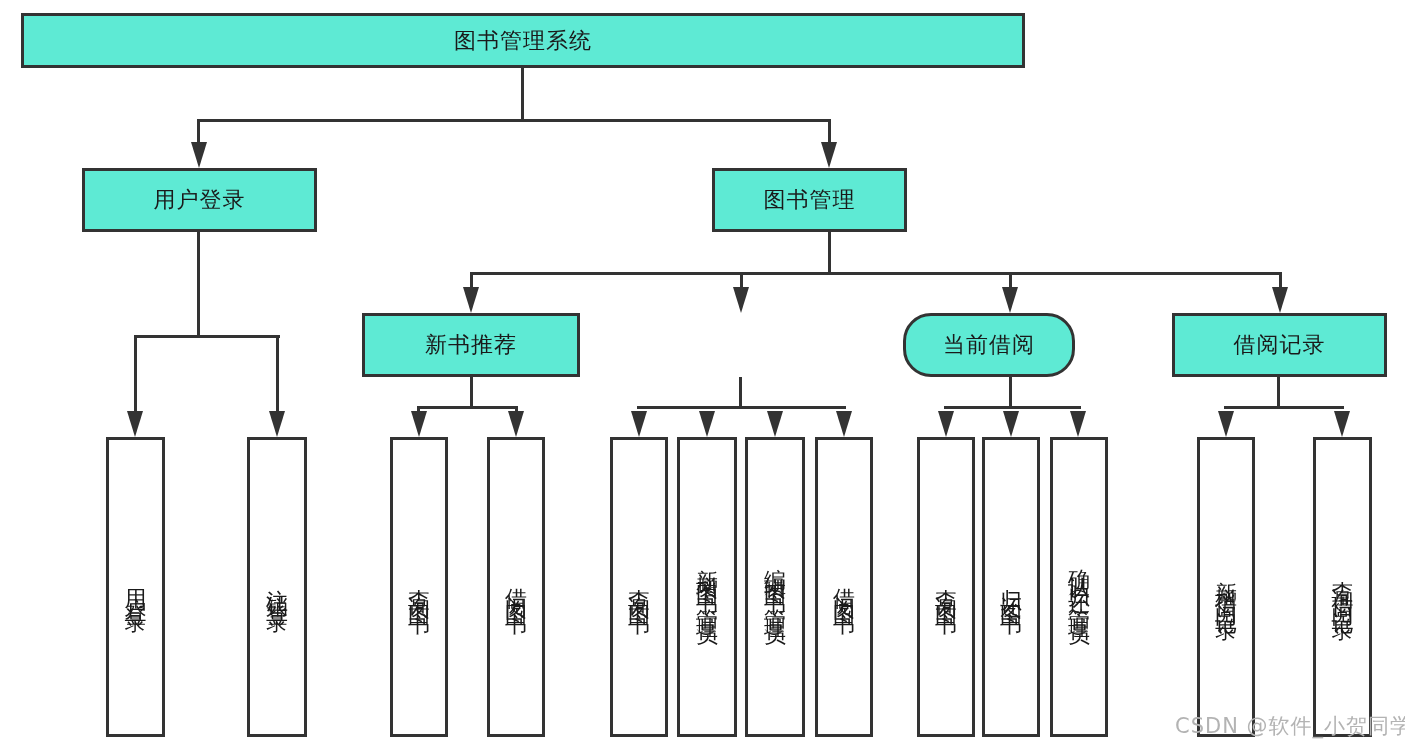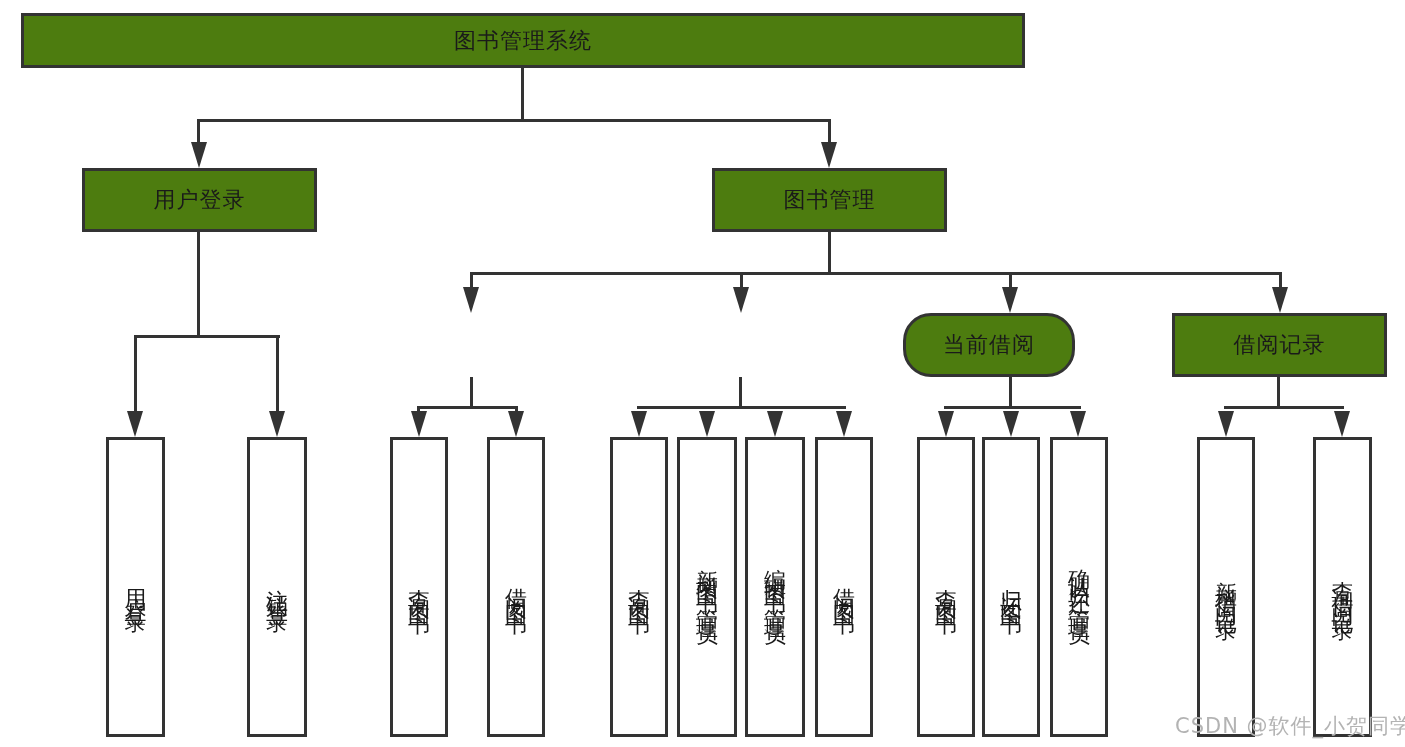--- a/index.html
+++ b/index.html
@@ -7,21 +7,21 @@
     position:relative;
     width:1405px;height:747px;
     background:#ffffff;
     font-family:"DejaVu Sans","Liberation Sans",sans-serif;
     overflow:hidden;
   }
   .node{
     position:absolute;
     box-sizing:border-box;
     border:3px solid #333333;
-    background:#4d7c0f;
+    background:#5eead4;
     display:flex;
     align-items:center;
     justify-content:center;
     color:#1a1a1a;
     font-size:22px;
     letter-spacing:1px;
     z-index:2;
   }
   .leaf{
     position:absolute;
@@ -122,24 +122,27 @@
   <div class="arr" style="left:1218px;top:411px;"></div>
   <div class="arr" style="left:1334px;top:411px;"></div>
 
   <div class="node" style="left:21px;top:13px;width:1004px;height:55px;">
     <span>图书管理系统</span>
   </div>
 
   <div class="node" style="left:82px;top:168px;width:235px;height:64px;">
     <span>用户登录</span>
   </div>
-  <div class="node" style="left:712px;top:168px;width:235px;height:64px;">
+  <div class="node" style="left:712px;top:168px;width:195px;height:64px;">
     <span>图书管理</span>
   </div>
 
+  <div class="node" style="left:362px;top:313px;width:218px;height:64px;">
+    <span>新书推荐</span>
+  </div>
   <div class="node" style="left:903px;top:313px;width:172px;height:64px;border-radius:28px;">
     <span>当前借阅</span>
   </div>
   <div class="node" style="left:1172px;top:313px;width:215px;height:64px;">
     <span>借阅记录</span>
   </div>
 
   <div class="leaf" style="left:106px;width:59px;">
     <span class="vtext">用户登录</span>
   </div>

